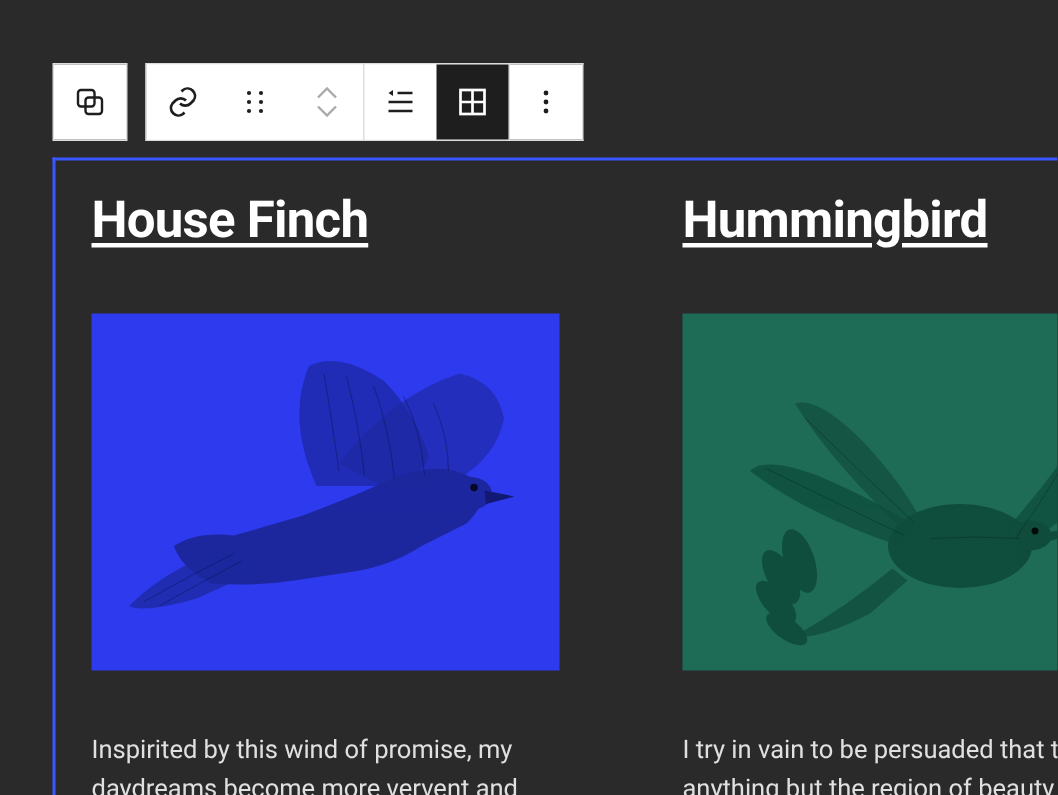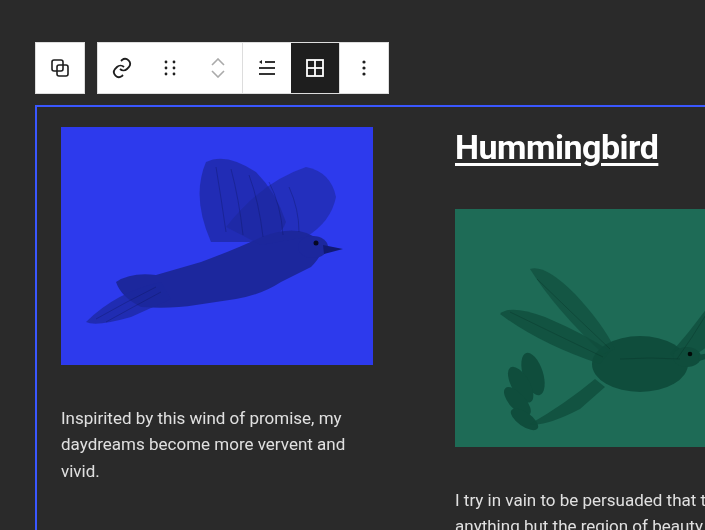--- a/index.html
+++ b/index.html
@@ -158,20 +158,21 @@
         <circle cx="10" cy="4" r="1.6"></circle>
           <circle cx="10" cy="10" r="1.6"></circle>
           <circle cx="10" cy="16" r="1.6"></circle>
       </svg>
     </button>
   </div>
 </div>
 
 <div class="content-block">
   <div class="col">
+    <h2>House Finch</h2>
     <div class="img-box img-blue" title="house-finch-illustration">
       <svg class="bird-svg" viewBox="0 0 312 238">
         <g fill="#1a2490" opacity="0.85">
           <path d="M 80 180 Q 60 170 55 155 Q 70 145 95 148 L 140 135 Q 180 120 200 110 Q 240 95 260 115 Q 265 125 250 140 L 220 155 Q 200 168 175 172 Q 155 175 135 178 Q 110 182 80 180 Z"></path>
           <path d="M 150 115 Q 130 70 145 35 Q 165 25 195 45 Q 215 65 225 95 Q 220 110 200 115 L 150 115 Z" opacity="0.7"></path>
           <path d="M 165 100 Q 200 55 245 40 Q 270 45 275 70 Q 270 95 245 110 L 200 118 L 165 100 Z" opacity="0.6"></path>
           <path d="M 100 155 Q 55 165 25 195 Q 35 200 70 190 L 110 172 Z" opacity="0.75"></path>
           <ellipse cx="252" cy="120" rx="15" ry="11"></ellipse>
           <path d="M 262 118 L 282 122 L 263 127 Z" fill="#0d1560"></path>
           <circle cx="255" cy="116" r="2.5" fill="#000"></circle>

